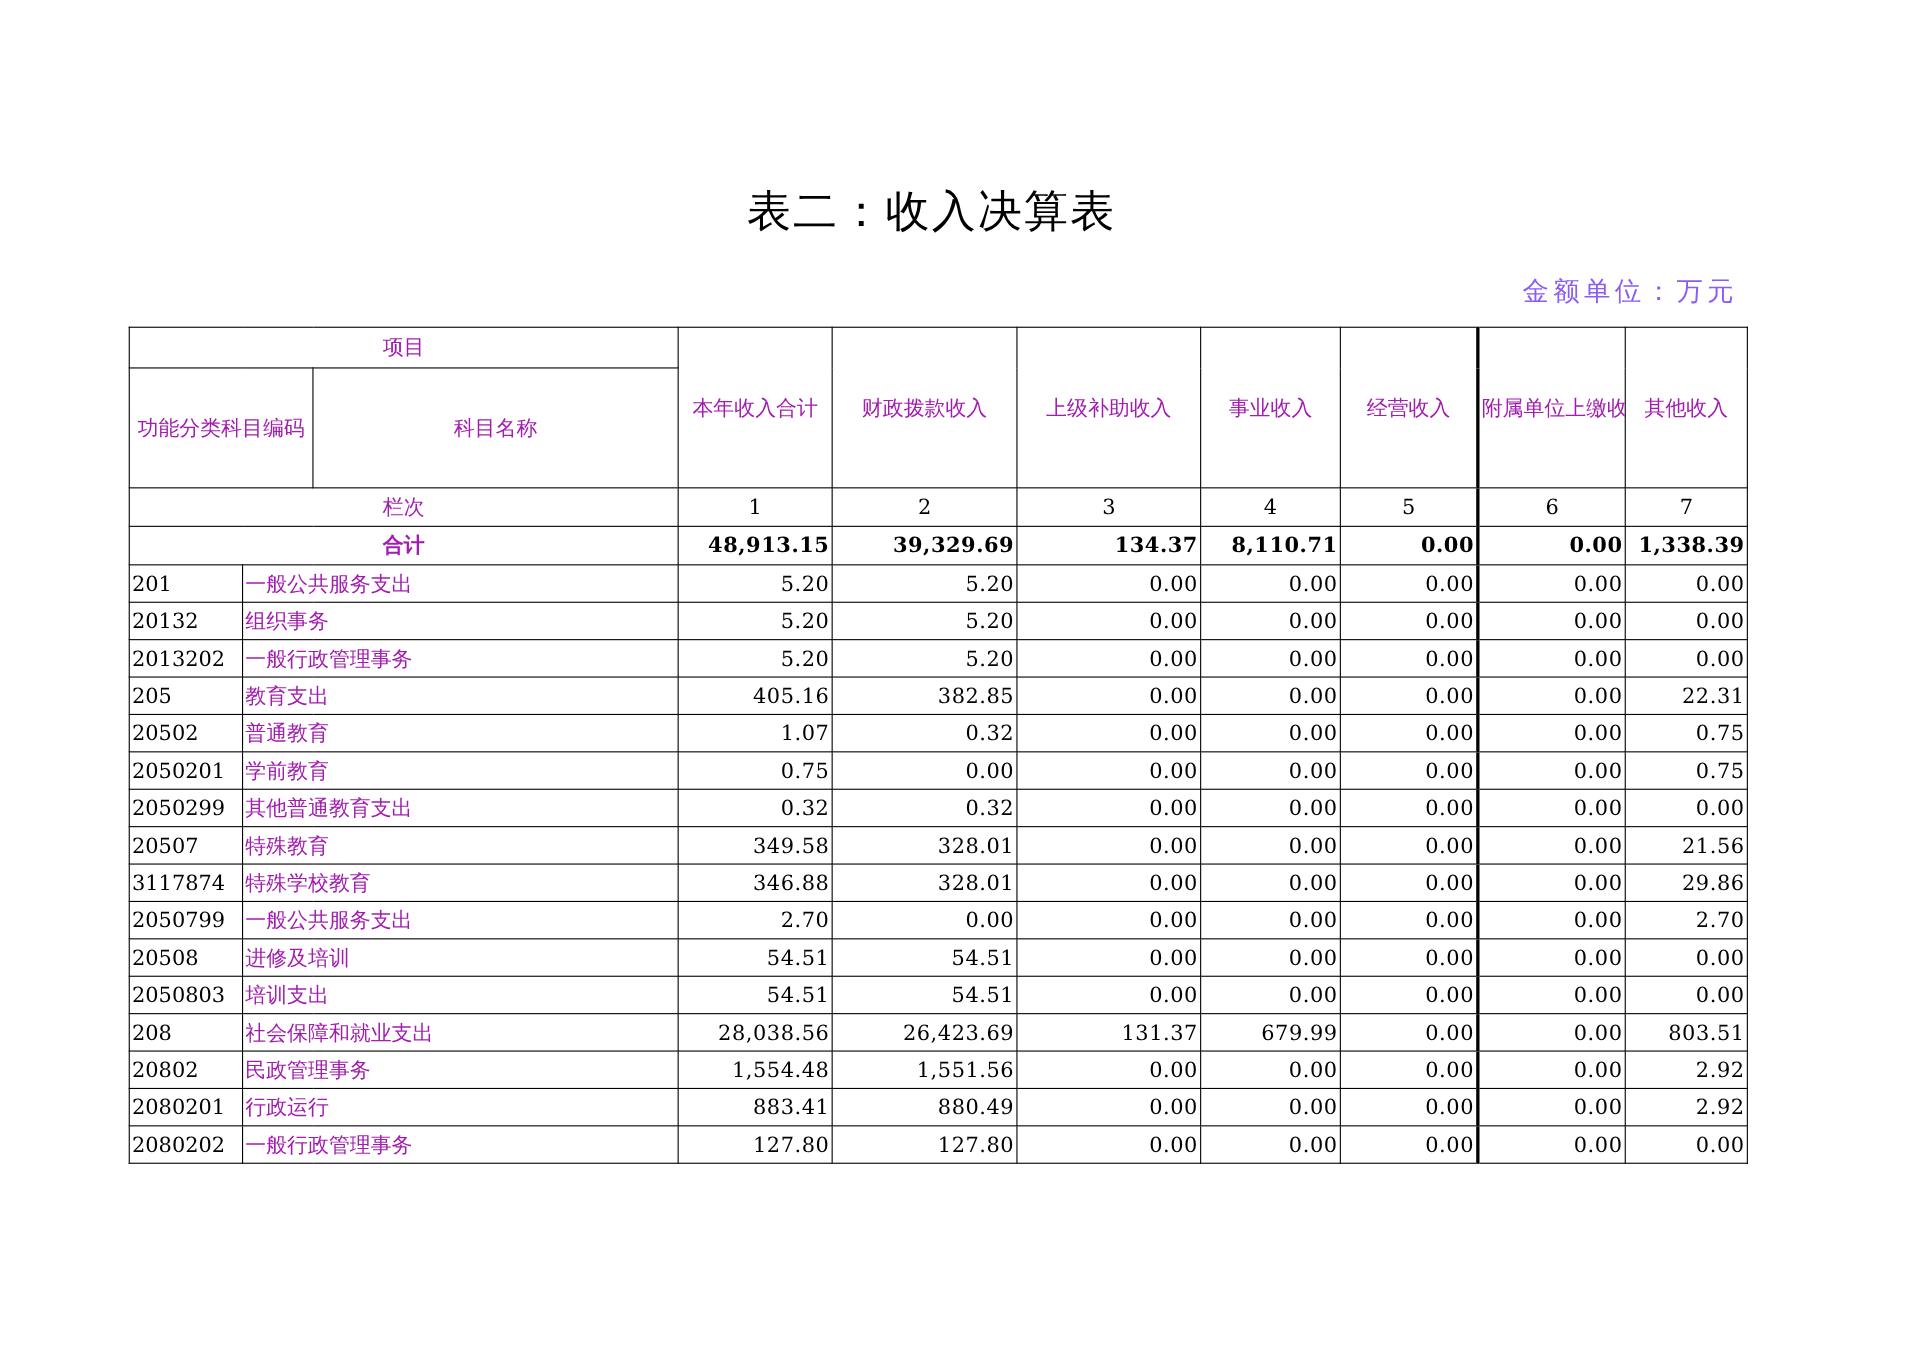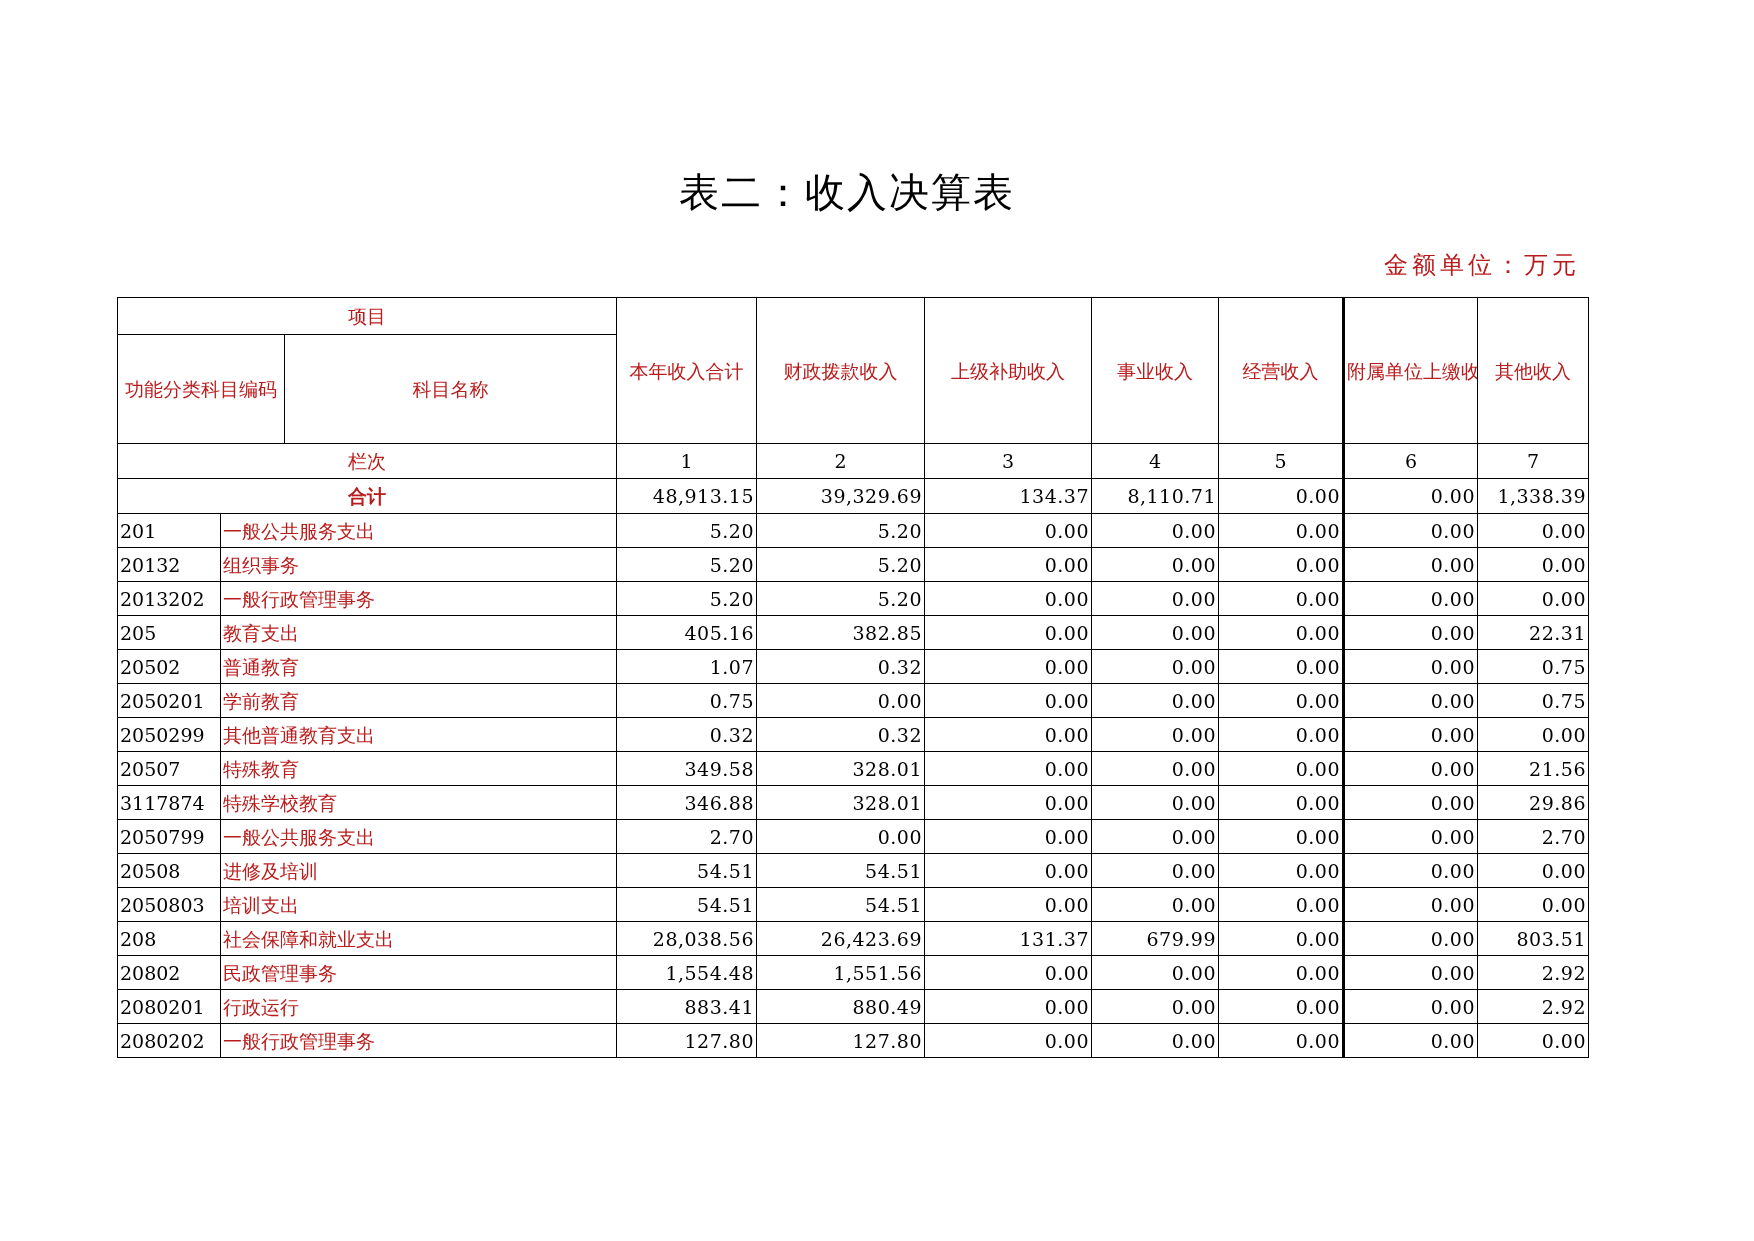--- a/index.html
+++ b/index.html
@@ -2,37 +2,37 @@
 <html><head>
 <meta charset="utf-8">
 <style>
   html, body { margin: 0; padding: 0; background: #ffffff; }
   body { width: 1754px; height: 1241px; position: relative; overflow: hidden;
          font-family: "DejaVu Serif", "Liberation Serif", serif; color: #000; }
   .title { position: absolute; left: 0; width: 1694px; top: 170px; text-align: center;
            font-family: "DejaVu Sans", "Liberation Sans", sans-serif; font-size: 40px;
            letter-spacing: 2px; line-height: 44px; }
   .unit { position: absolute; left: 1370px; top: 249px; width: 210px; text-align: right;
-          font-family: "DejaVu Serif", serif; font-size: 24px; letter-spacing: 4px; line-height: 32px; color:#b91c1c; }
+          font-family: "DejaVu Serif", serif; font-size: 24px; letter-spacing: 4px; line-height: 32px; color:#8b5cf6; }
   table.report { position: absolute; left: 117px; top: 297px; border-collapse: collapse;
                  table-layout: fixed; width: 1471px; }
   table.report td { border: 1.5px solid #000; padding: 0 2px; font-size: 19px; line-height: 22px;
                     overflow: hidden; white-space: nowrap; }
   td.c { text-align: center; }
   td.r { text-align: right; font-family: "DejaVu Serif", serif; font-size: 19px; letter-spacing: 0.5px; }
   td.l { text-align: left; }
   td.wrap { white-space: normal; line-height: 32px; }
   td.thick-l { border-left: 3px solid #000 !important; }
   tr.h1 td { height: 36px; }
   tr.h2 td { height: 108px; }
   tr.h3 td { height: 34px; }
   tr.total td { height: 34px; font-weight: bold; }
-  tr.total td.r { font-weight: normal; }
+  tr.total td.r { font-weight: bold; }
   tr.row td { height: 33px; }
-  .hdr { font-family: "DejaVu Sans", "Liberation Sans", sans-serif; font-size: 19px; color:#b91c1c; }
+  .hdr { font-family: "DejaVu Sans", "Liberation Sans", sans-serif; font-size: 19px; color:#a21caf; }
   .name-indent { padding-left: 22px; margin-left: 28px; }
 </style>
 </head>
 <body>
 
 <div class="title">表二：收入决算表</div>
 <div class="unit">金额单位：万元</div>
 
 <table class="report">
   <colgroup>

